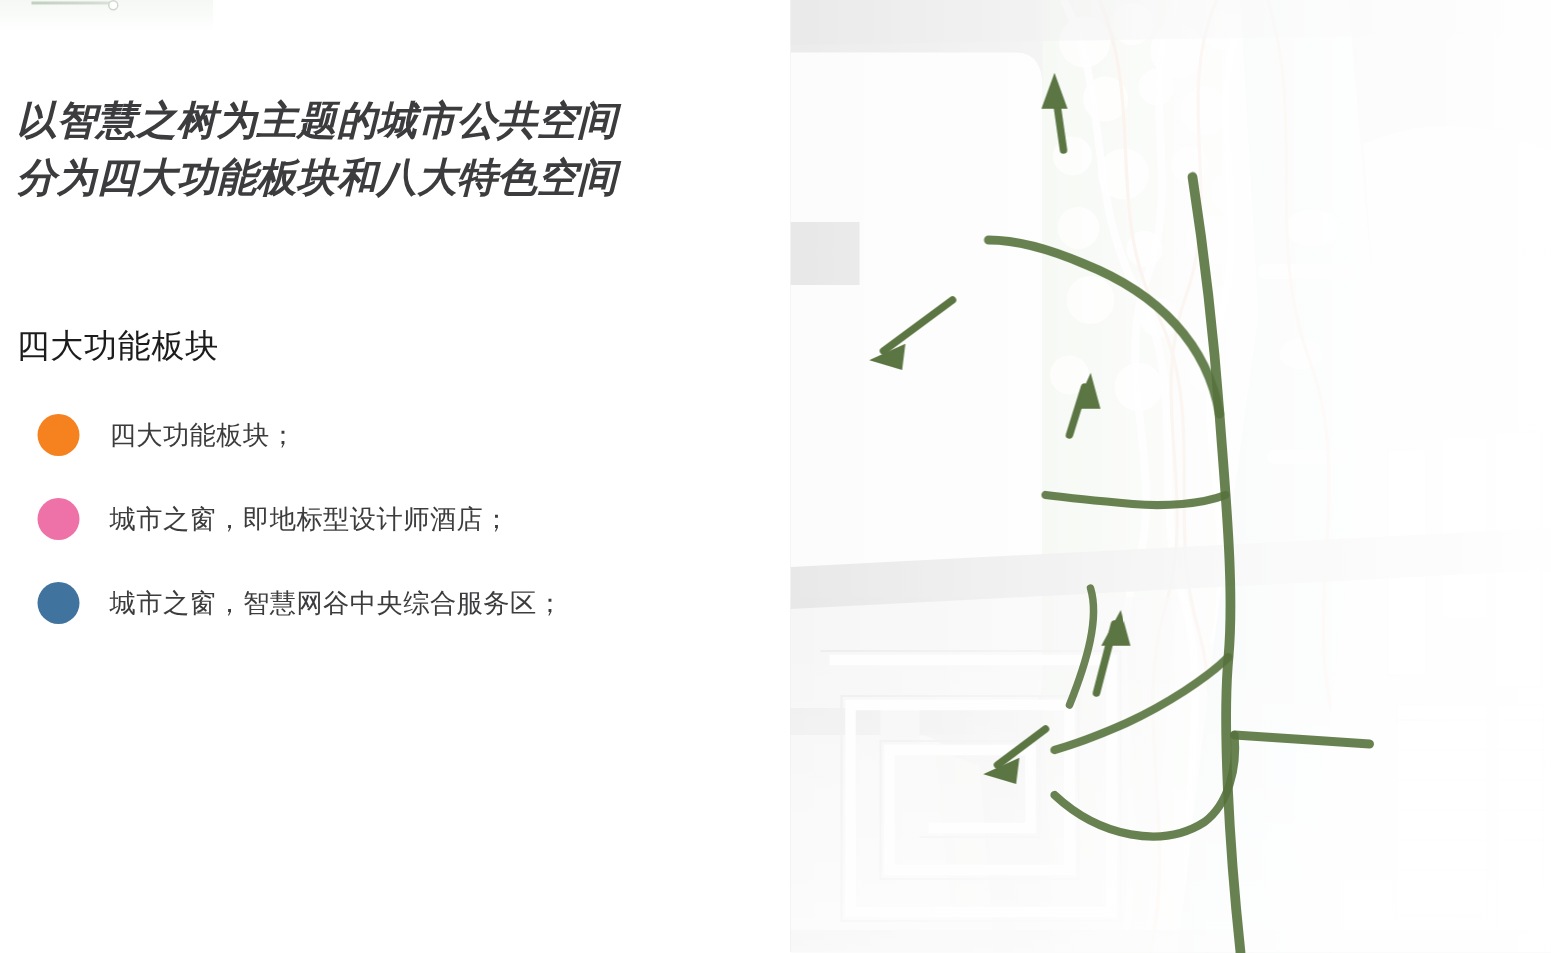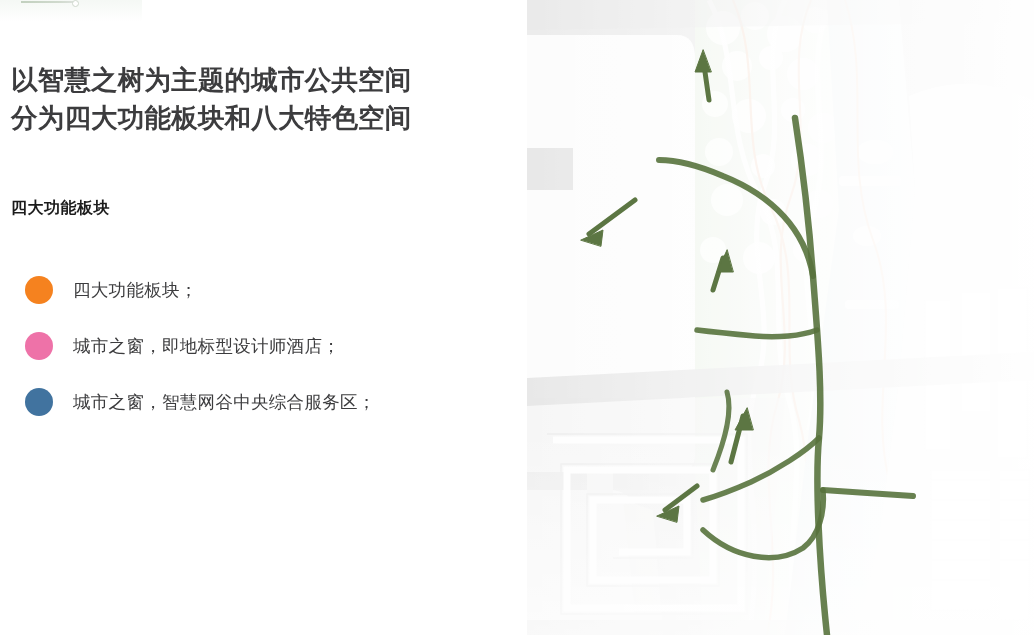--- a/index.html
+++ b/index.html
@@ -60,28 +60,28 @@
     position: absolute;
     left: 11px;
     top: 62px;
     width: 470px;
     font-size: 26.5px;
     font-weight: bold;
     line-height: 1.42;
     color: #3c3c3e;
     letter-spacing: .2px;
   }
-  .title div { white-space: nowrap; }
+  .title div { white-space: nowrap; font-style: italic; }
 
   .section-heading {
     position: absolute;
     left: 11px;
-    top: 198px;
-    font-size: 16px;
-    font-weight: bold;
+    top: 216px;
+    font-size: 22px;
+    font-weight: normal;
     color: #1c1c1c;
     letter-spacing: .5px;
   }
 
   .bullets {
     position: absolute;
     left: 0;
     top: 262px;
     width: 500px;
   }

